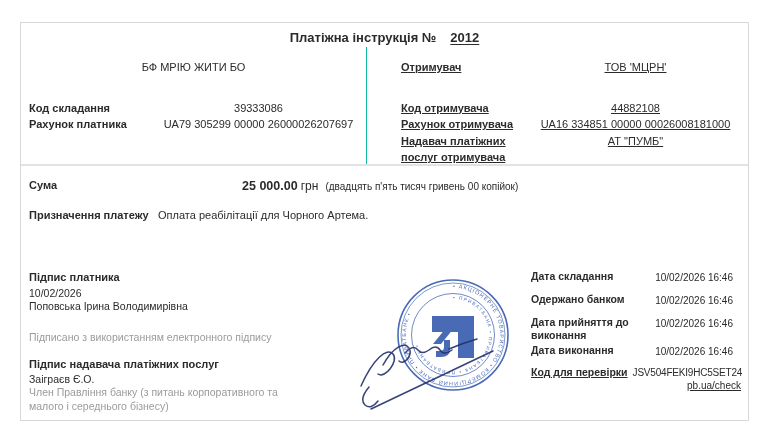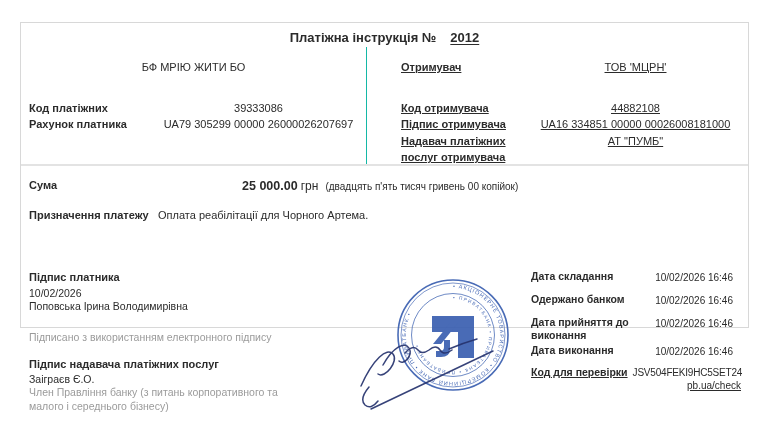--- a/index.html
+++ b/index.html
@@ -5,21 +5,21 @@
   :root{
     --color-stamp:#3a5fb0;
     --color-signature:#26336e;
     --color-text:#2b2b2b;
     --color-muted:#9b9b9b;
     --color-border:#d8d8d8;
   }
   *{margin:0;padding:0;box-sizing:border-box;}
   html,body{width:768px;height:431px;background:#ffffff;overflow:hidden;
     font-family:"Liberation Sans","DejaVu Sans",sans-serif;color:var(--color-text);}
-  .doc{position:absolute;left:20px;top:22px;width:729px;height:306px;
+  .doc{position:absolute;left:20px;top:22px;width:729px;height:399px;
     border:1px solid var(--color-border);background:#fff;}
   .title-row{position:absolute;top:7px;left:0;right:0;text-align:center;
     font-size:13px;font-weight:bold;}
   .title-number{margin-left:14px;text-decoration:underline;text-underline-offset:2px;}
   .top-cols{position:absolute;top:24px;left:0;right:0;height:117px;display:flex;}
   .col-left{width:345px;padding:12px 8px 0 8px;}
   .col-right{flex:1;border-left:1px solid #14b8a6;padding:12px 8px 0 34px;text-decoration:underline;}
   .pair{display:flex;line-height:16.5px;font-size:11px;}
   .pair .lbl{width:130px;flex:0 0 130px;font-weight:bold;}
   .pair .val{flex:1;text-align:center;}
@@ -61,41 +61,41 @@
     <span>Платіжна інструкція №</span><span class="title-number">2012</span>
   </div>
 
   <div class="top-cols">
     <div class="col-left">
       <div class="pair">
         <span class="val">БФ МРІЮ ЖИТИ БО</span>
       </div>
       <div class="codes">
         <div class="pair">
-          <span class="lbl">Код платіжних</span>
+          <span class="lbl">Код складання</span>
           <span class="val">39333086</span>
         </div>
         <div class="pair">
           <span class="lbl">Рахунок платника</span>
           <span class="val">UA79 305299 00000 26000026207697</span>
         </div>
       </div>
     </div>
     <div class="col-right">
       <div class="pair">
         <span class="lbl">Отримувач</span>
         <span class="val">ТОВ 'МЦРН'</span>
       </div>
       <div class="codes">
         <div class="pair">
           <span class="lbl">Код отримувача</span>
           <span class="val">44882108</span>
         </div>
         <div class="pair">
-          <span class="lbl">Підпис отримувача</span>
+          <span class="lbl">Рахунок отримувача</span>
           <span class="val">UA16 334851 00000 00026008181000</span>
         </div>
         <div class="pair">
           <span class="lbl">Надавач платіжних послуг отримувача</span>
           <span class="val">АТ "ПУМБ"</span>
         </div>
       </div>
     </div>
   </div>
 

